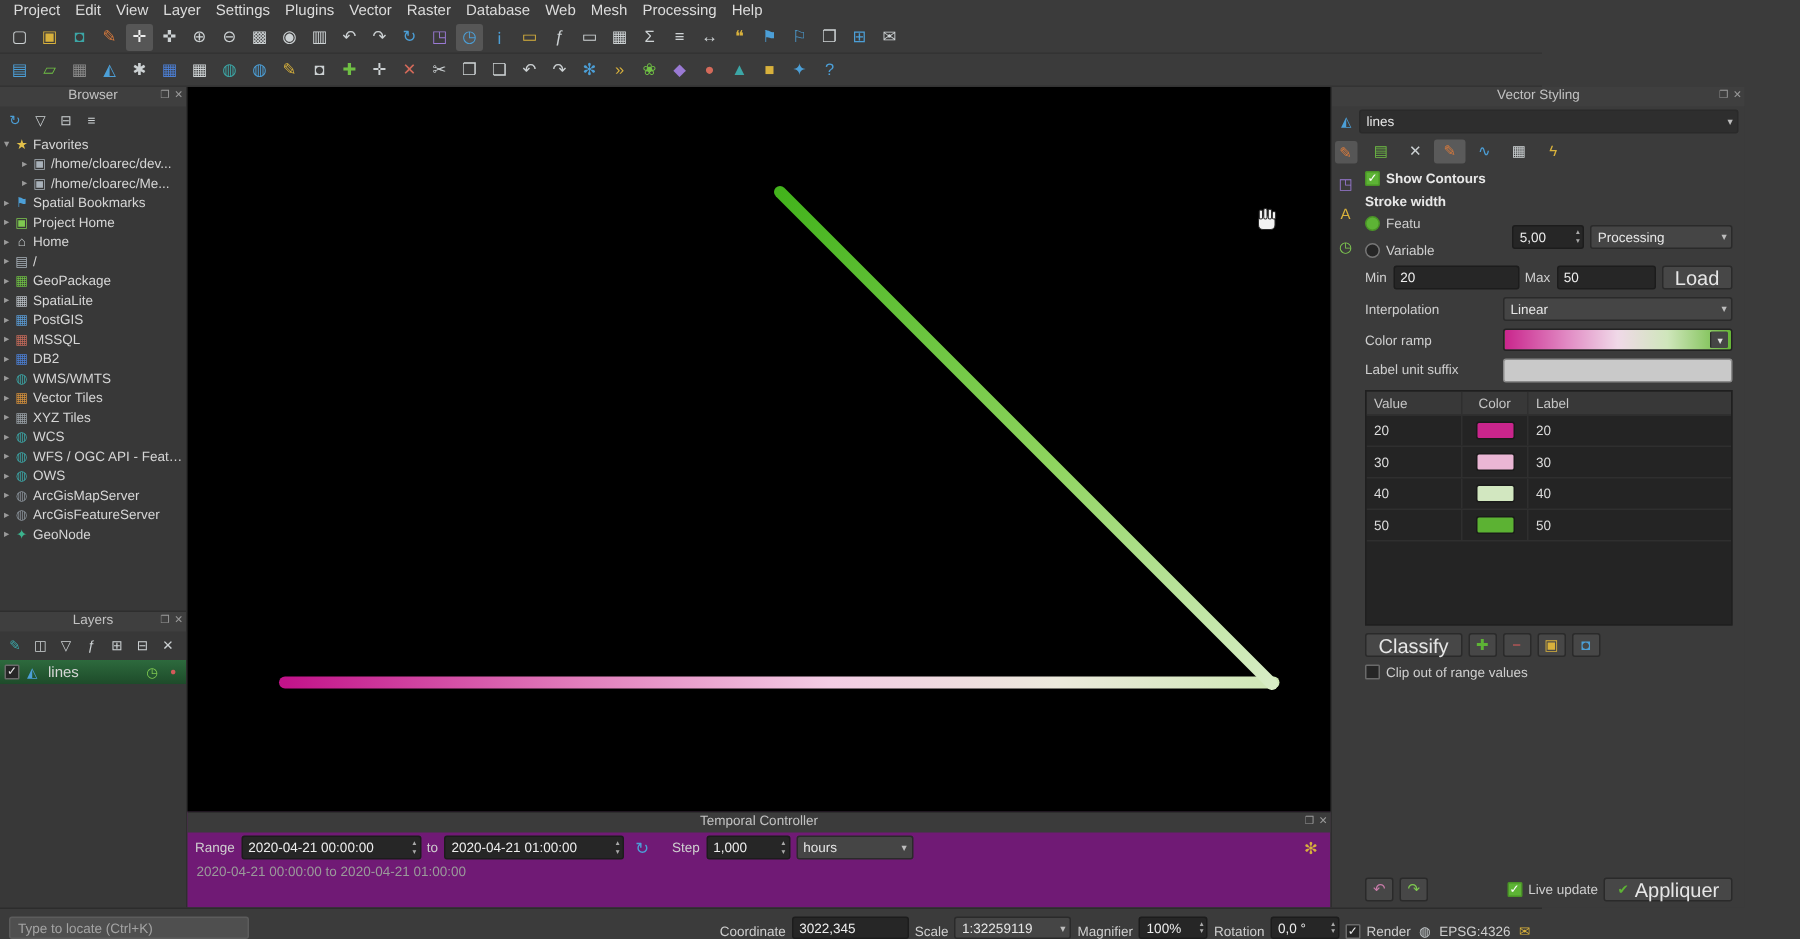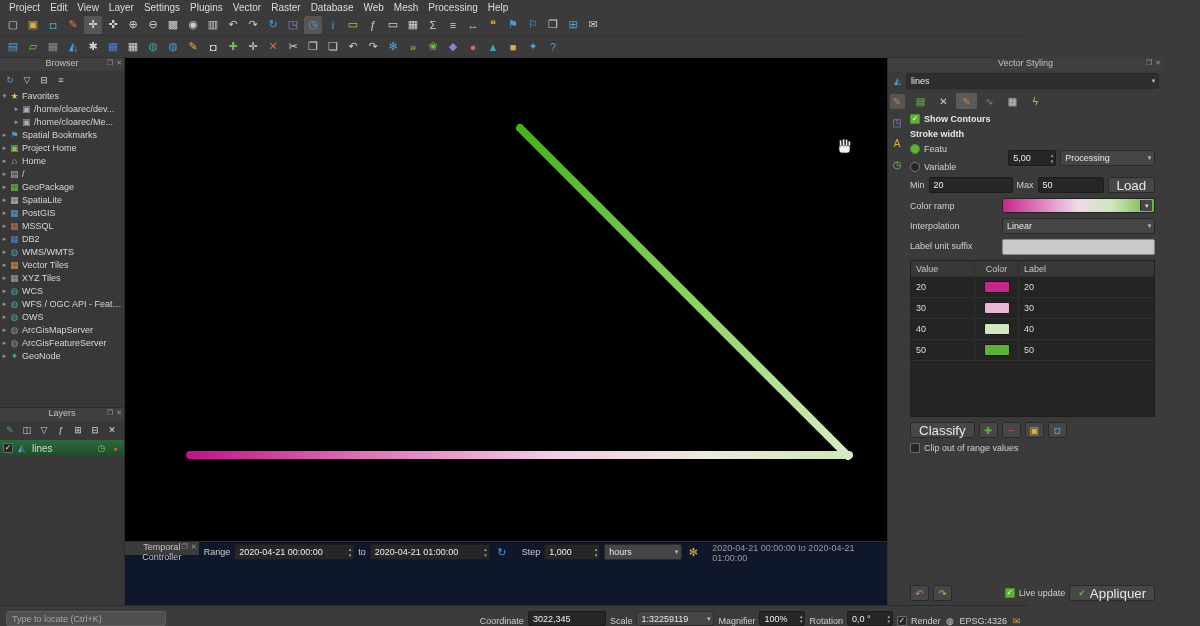--- a/index.html
+++ b/index.html
@@ -53,21 +53,21 @@
 .combo::after{content:"▾";position:absolute;right:3px;top:50%;transform:translateY(-50%);font-size:7px;color:#bdbdbd}
 .btn{background:#474747;border:1px solid #2a2a2a;border-radius:2px;height:16px;padding:0 8px;
   display:inline-flex;align-items:center;color:#e6e6e6;cursor:default;white-space:nowrap}
 .icon-btn{width:19px;height:16px;background:#474747;border:1px solid #2a2a2a;border-radius:2px;
   display:inline-flex;align-items:center;justify-content:center;font-size:10px}
 .lbl{color:#cfcfcf;white-space:nowrap}
 
 
 .map-col{width:762px;display:flex;flex-direction:column}
 .canvas{height:483px;background:#000;position:relative;overflow:hidden}
-.temporal{flex:1;background:#0f172a;border-top:1px solid #2e2e2e;font-size:9px;display:flex;}
+.temporal{flex:1;background:#701a75;border-top:1px solid #2e2e2e;font-size:9px;display:flex;flex-direction:column}
 .temporal .panel-title{background:#3b3b3b}
 .t-row{display:flex;align-items:center;gap:4px;padding:1px 5px;height:20px}
 .t-row2{height:17px}
 .dt{width:120px;font-size:9px}
 .pbtn{width:19px;height:13px;background:#454545;border:1px solid #2a2a2a;border-radius:2px;
   display:inline-flex;align-items:center;justify-content:center;font-size:6px;color:#d8d8d8;letter-spacing:-1px}
 .slider{flex:1;height:12px;position:relative;margin:0 8px}
 .slider::before{content:"";position:absolute;left:0;right:0;top:5px;height:3px;background:#666;border-radius:2px}
 .handle{position:absolute;top:1px;width:9px;height:10px;background:#b5b5b5;border:1px solid #888;border-radius:1px}
 .t-info{color:#9a9a9a;padding:1px 6px}
@@ -581,29 +581,29 @@
 
           <div class="row">
             <span class="lbl">Min</span>
             <div class="field" style="width:84px">20</div>
             <span class="lbl">Max</span>
             <div class="field" style="width:66px">50</div>
             <button class="btn">Load</button>
           </div>
 
           <div class="row">
-            <span class="lbl" style="width:88px">Color ramp</span>
-            <div class="ramp" style="background:linear-gradient(90deg,#c9258c 0%,#e18bc4 28%,#f0d9e8 50%,#cfe6bb 72%,#66b637 100%)"></div>
-          </div>
-
-          <div class="row">
             <span class="lbl" style="width:88px">Interpolation</span>
             <div class="combo" style="flex:1">
               <span>Linear</span>
             </div>
+          </div>
+
+          <div class="row">
+            <span class="lbl" style="width:88px">Color ramp</span>
+            <div class="ramp" style="background:linear-gradient(90deg,#c9258c 0%,#e18bc4 28%,#f0d9e8 50%,#cfe6bb 72%,#66b637 100%)"></div>
           </div>
 
           <div class="row">
             <span class="lbl" style="width:88px;white-space:normal;line-height:1.1">Label unit suffix</span>
             <div class="field light" style="flex:1"></div>
           </div>
 
           <div class="vtable">
             <div class="vrow header">
               <span class="c-value">Value</span>

